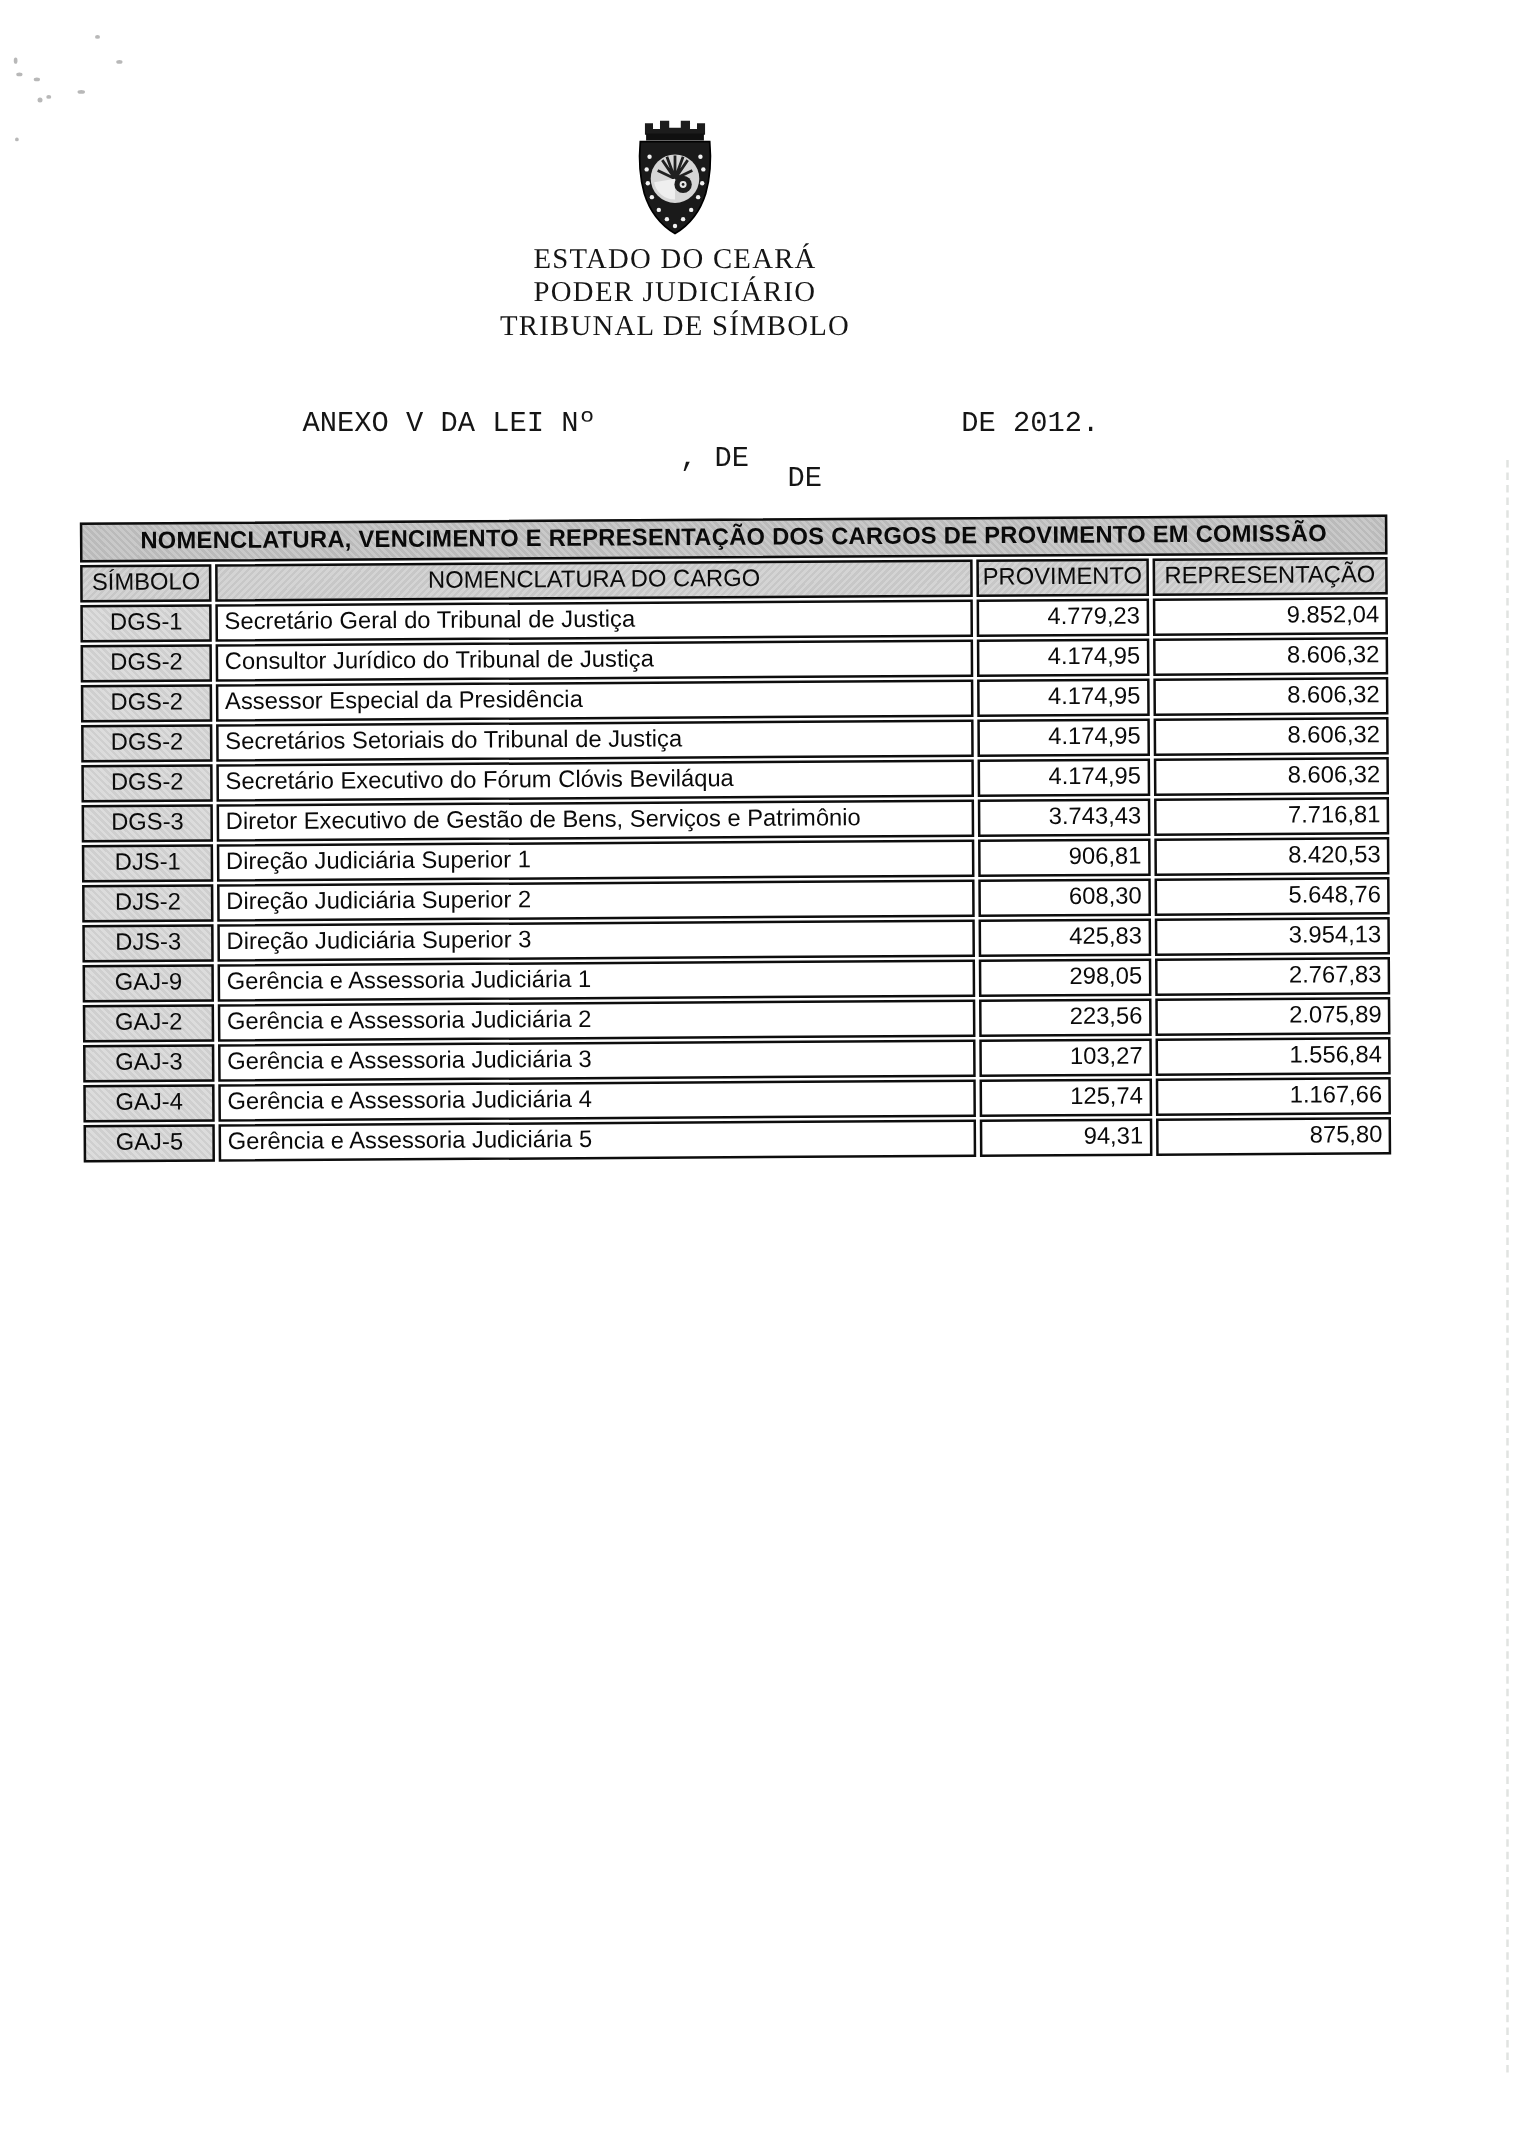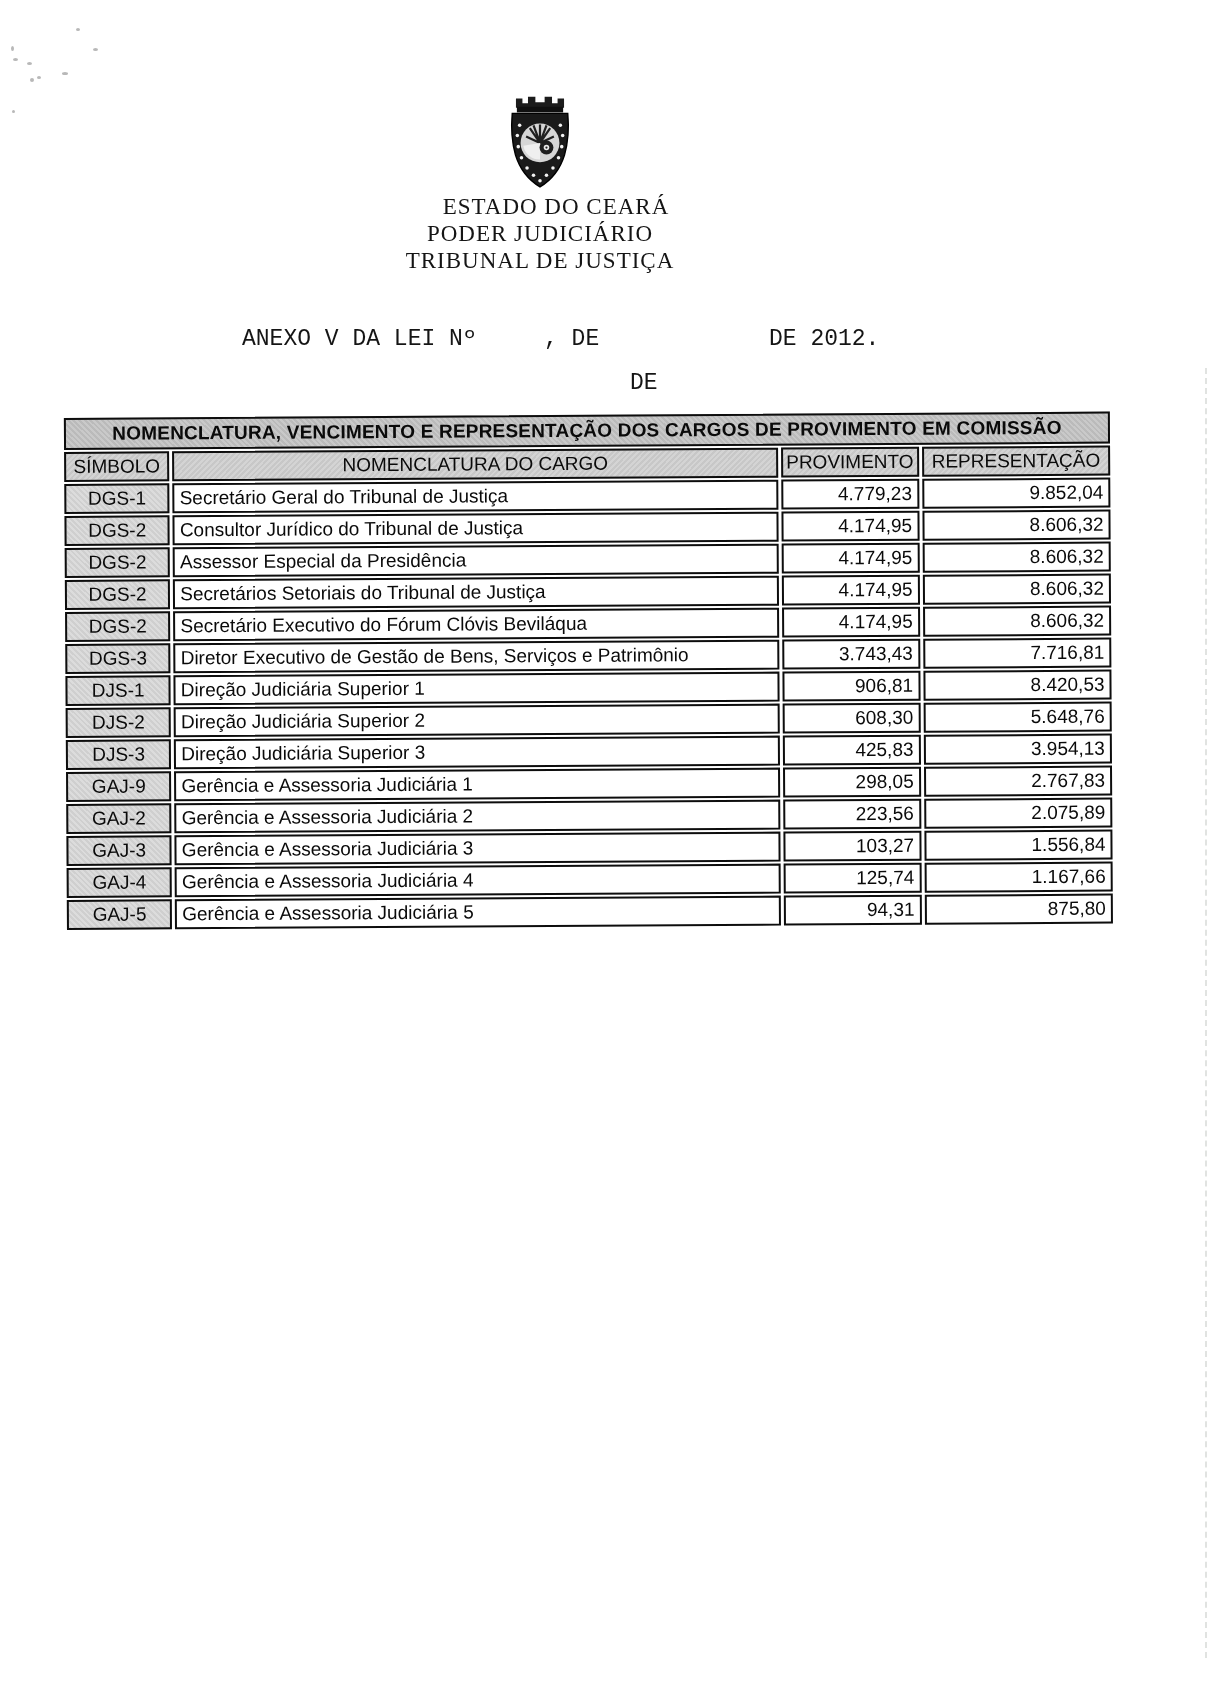--- a/index.html
+++ b/index.html
@@ -7,30 +7,30 @@
 
   
   .speck{position:absolute;background:#9a9a9a;border-radius:50%;opacity:.7;}
   .edge-line{position:absolute;left:1205px;top:368px;height:1290px;width:0;border-left:2px dashed #c9cdc9;opacity:.55;}
 
   
   .letterhead{position:absolute;left:0;top:0;width:1080px;text-align:center;}
   .crest{position:absolute;left:503px;top:93px;width:74px;height:98px;}
   .org{position:absolute;left:0;width:1080px;text-align:center;
        font-family:"Liberation Serif",serif;font-size:23px;letter-spacing:1px;color:#151515;}
-  .org-1{top:194px;padding-left:16px;}
+  .org-1{top:194px;}
   .org-2{top:221px;}
   .org-3{top:248px;}
 
   
   .anexo{position:absolute;top:326px;left:4px;width:1216px;height:30px;
          font-family:Liberation Mono, monospace;font-size:23px;color:#151515;text-align:center;}
   .anexo span{position:absolute;white-space:nowrap;}
   .anexo .p1{left:238px;}
-  .anexo .p2{left:540px;}
+  .anexo .p2{left:540px;margin-top:28px;}
   .anexo .p3{left:626px;margin-top:44px;}
   .anexo .p4{left:765px;}
 
   
   .table-wrap{position:absolute;left:64px;top:416px;width:1052px;
               transform:rotate(-0.35deg);transform-origin:left bottom;}
   table{border-collapse:separate;border-spacing:3px 2px;table-layout:fixed;width:1052px;
         font-family:"Liberation Sans",sans-serif;}
   col.c-sym{width:104px;} col.c-cargo{width:598px;} col.c-venc{width:136px;} col.c-rep{width:186px;}
   th,td{border:2px solid #0d0d0d;font-weight:normal;overflow:hidden;white-space:nowrap;}
@@ -86,21 +86,21 @@
         <circle cx="64.5" cy="45" r="1.9"></circle>
         <circle cx="63.5" cy="57" r="1.9"></circle>
       <circle cx="60" cy="69" r="1.9"></circle>
         <circle cx="54" cy="80" r="1.9"></circle>
         <circle cx="47" cy="88" r="1.9"></circle>
       <circle cx="40" cy="94" r="1.9"></circle>
     </g>
   </svg>
   <div class="org org-1">ESTADO DO CEARÁ</div>
   <div class="org org-2">PODER JUDICIÁRIO</div>
-  <div class="org org-3">TRIBUNAL DE JUSTIÇA</div>
+  <div class="org org-3">TRIBUNAL DE SÍMBOLO</div>
 </div>
 
 <div class="anexo">
   <span class="p1">ANEXO V DA LEI Nº</span>
   <span class="p2">, DE</span>
   <span class="p3">DE</span>
   <span class="p4">DE 2012.</span>
 </div>
 
 <div class="table-wrap">

